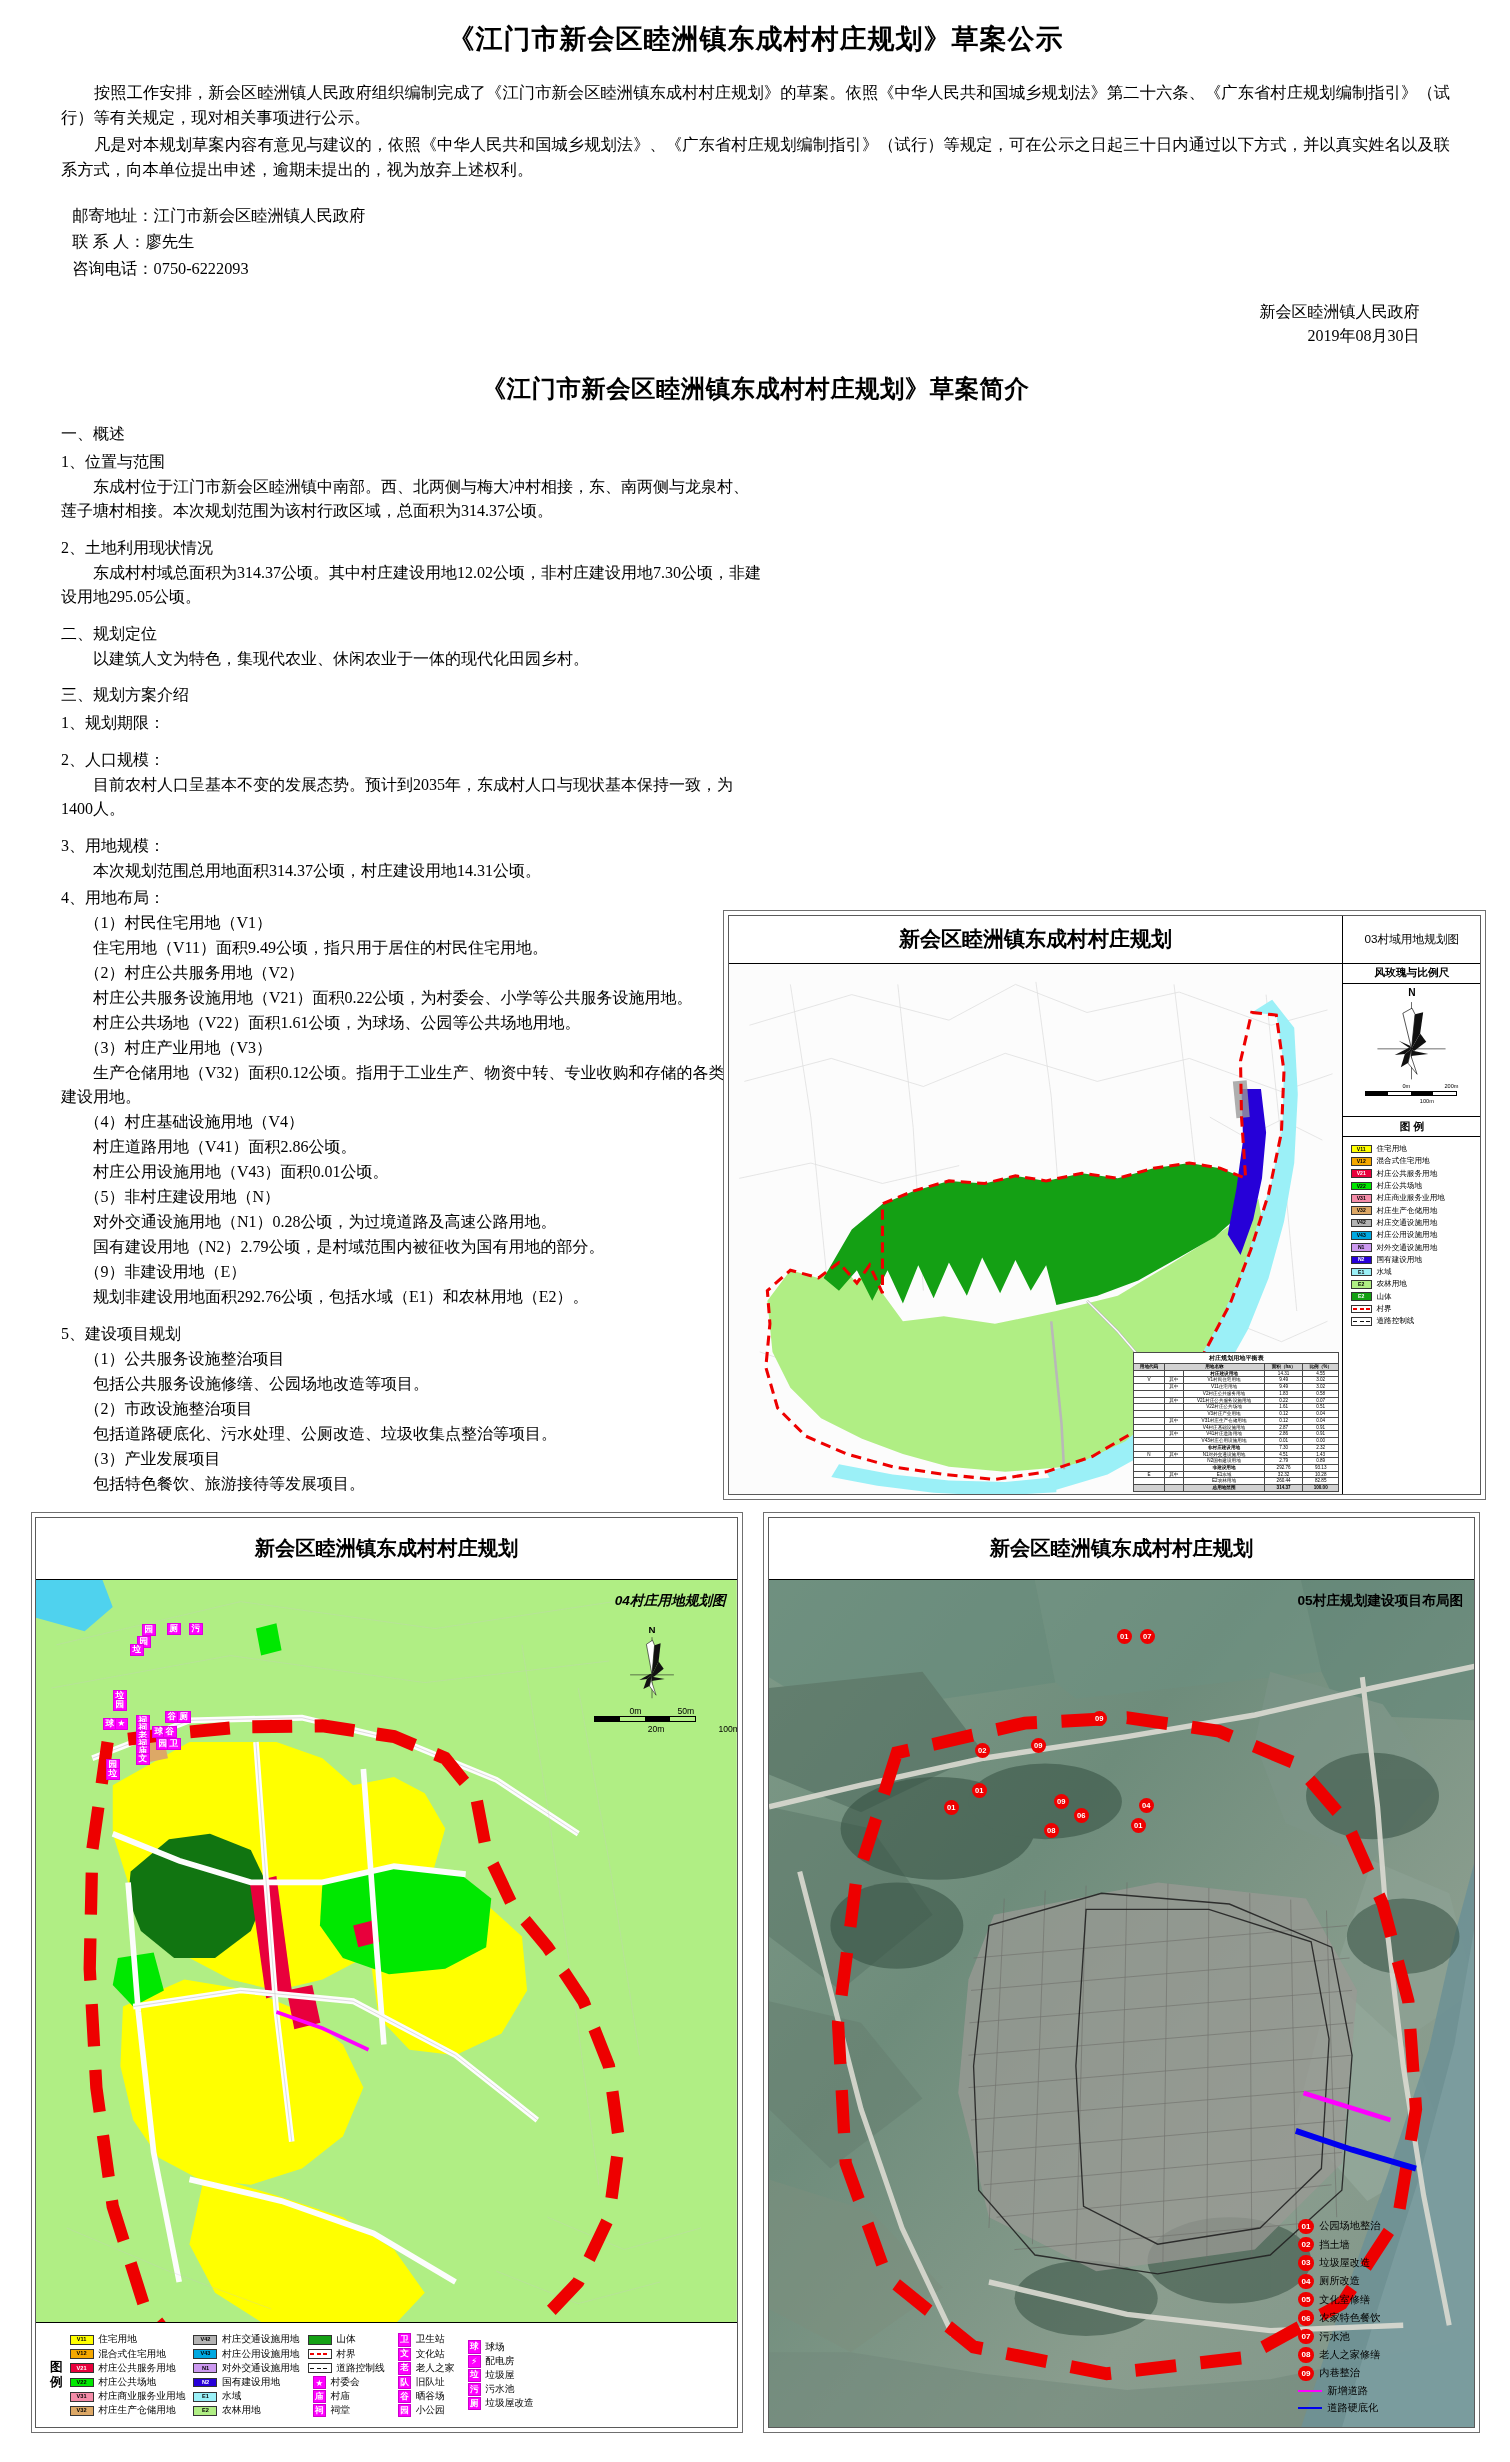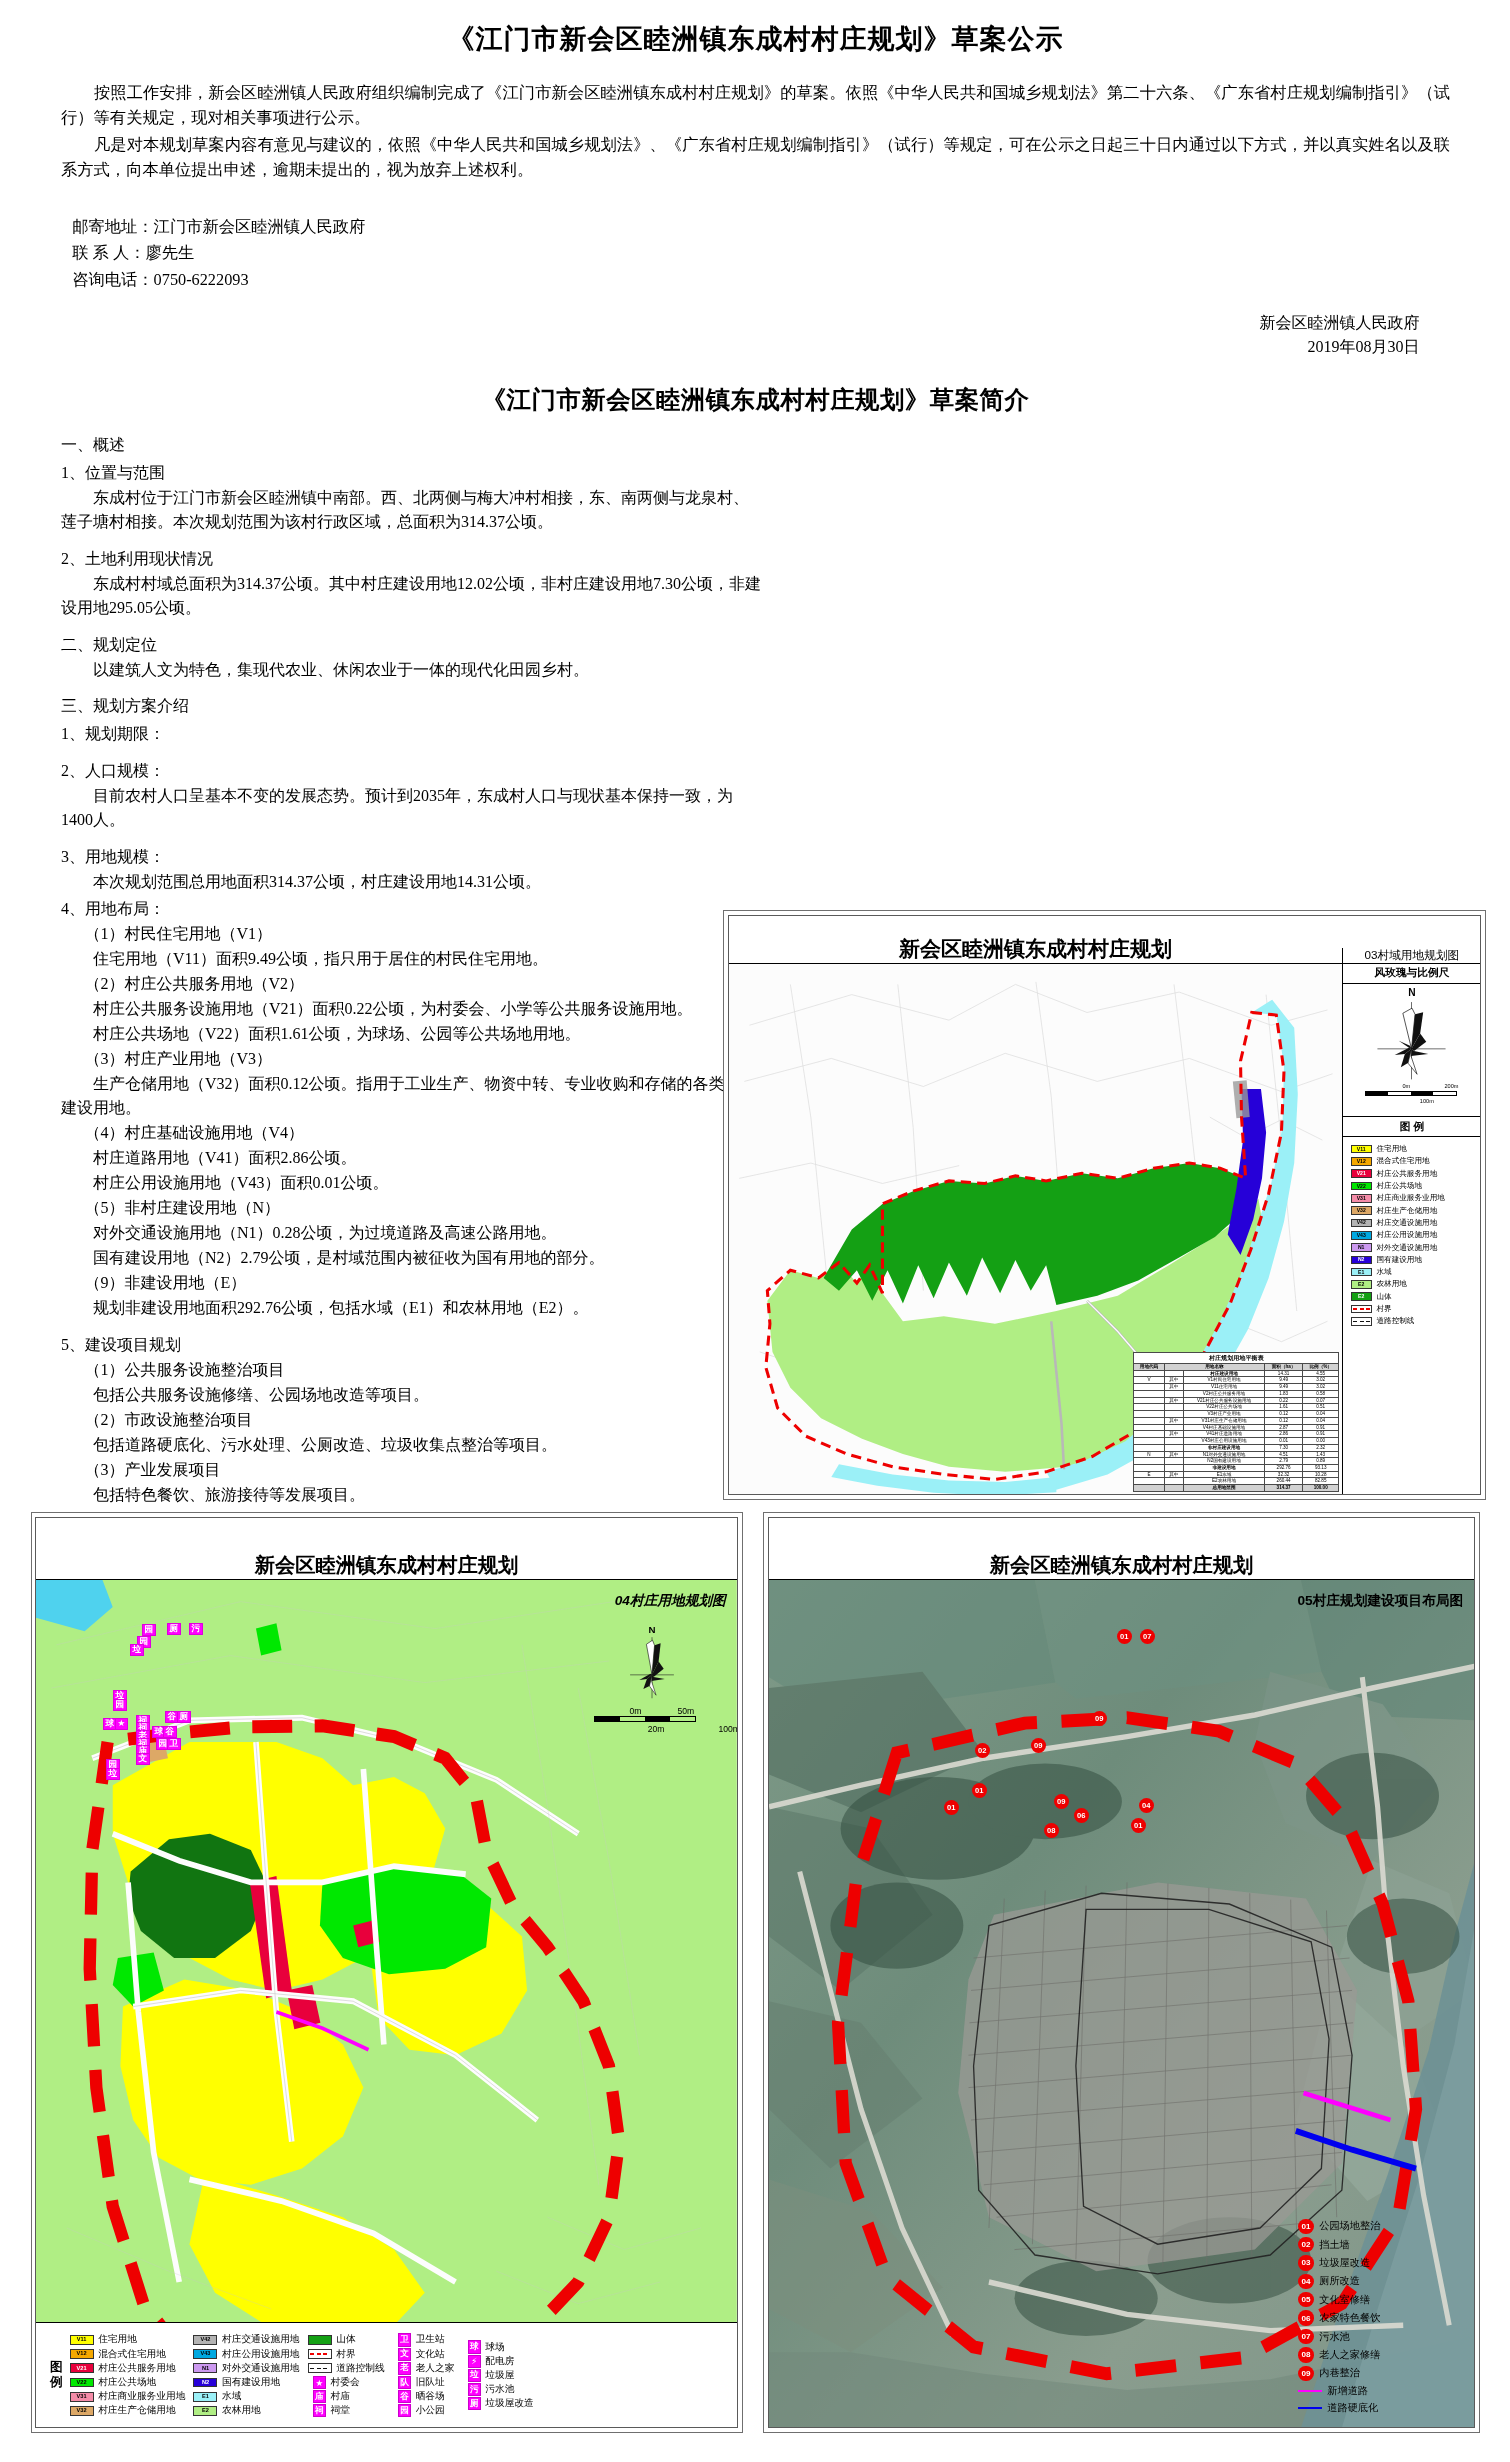--- a/index.html
+++ b/index.html
@@ -14,21 +14,21 @@
   .notice{padding:21.4px 61px 0 61px;}
   .doc-title{
     text-align:center;font-size:27px;font-weight:bold;letter-spacing:1px;
     font-family:"Liberation Sans","DejaVu Sans",sans-serif;
     margin:0 0 23.4px 0;
   }
   .para{
     font-size:16.3px;line-height:1.52;text-indent:33px;margin:0 0 3.1px 0;
     text-align:justify;
   }
-  .contact{margin-top:31px;}
+  .contact{margin-top:20px;}
   .contact div{font-size:16.3px;line-height:1.62;padding-left:11.2px;}
   .signoff{text-align:right;margin-top:18.3px;padding-right:30.5px;}
   .signoff div{font-size:16px;line-height:1.45;}
 
   
   .brief-title{
     text-align:center;font-size:24.4px;font-weight:bold;letter-spacing:0.5px;
     font-family:"Liberation Sans","DejaVu Sans",sans-serif;
     margin:26.4px 0 17.3px 0;
   }
@@ -40,21 +40,21 @@
   .gap{height:9.2px;}
   .text-col{width:702px;}
 
   
   .panel{
     position:absolute;background:#fff;border:1px solid #6f6f6f;
     box-sizing:border-box;padding:3.6px;
   }
   .panel-inner{border:1px solid #5a5a5a;width:100%;height:100%;box-sizing:border-box;
     display:flex;flex-direction:column;background:#fff;}
-  .p-head{display:flex;border-bottom:1.5px solid #000;flex:0 0 auto;align-items:flex-end;}
+  .p-head{display:flex;border-bottom:1.5px solid #000;flex:0 0 auto;}
   .p-head-title{
     flex:1;text-align:center;font-weight:bold;
     font-family:"Liberation Sans","DejaVu Sans",sans-serif;
     display:flex;align-items:center;justify-content:center;
   }
   .p-head-side{
     display:flex;align-items:center;justify-content:center;
     border-left:1.5px solid #000;box-sizing:border-box;text-align:center;
     font-family:"Liberation Sans","DejaVu Sans",sans-serif;
   }

